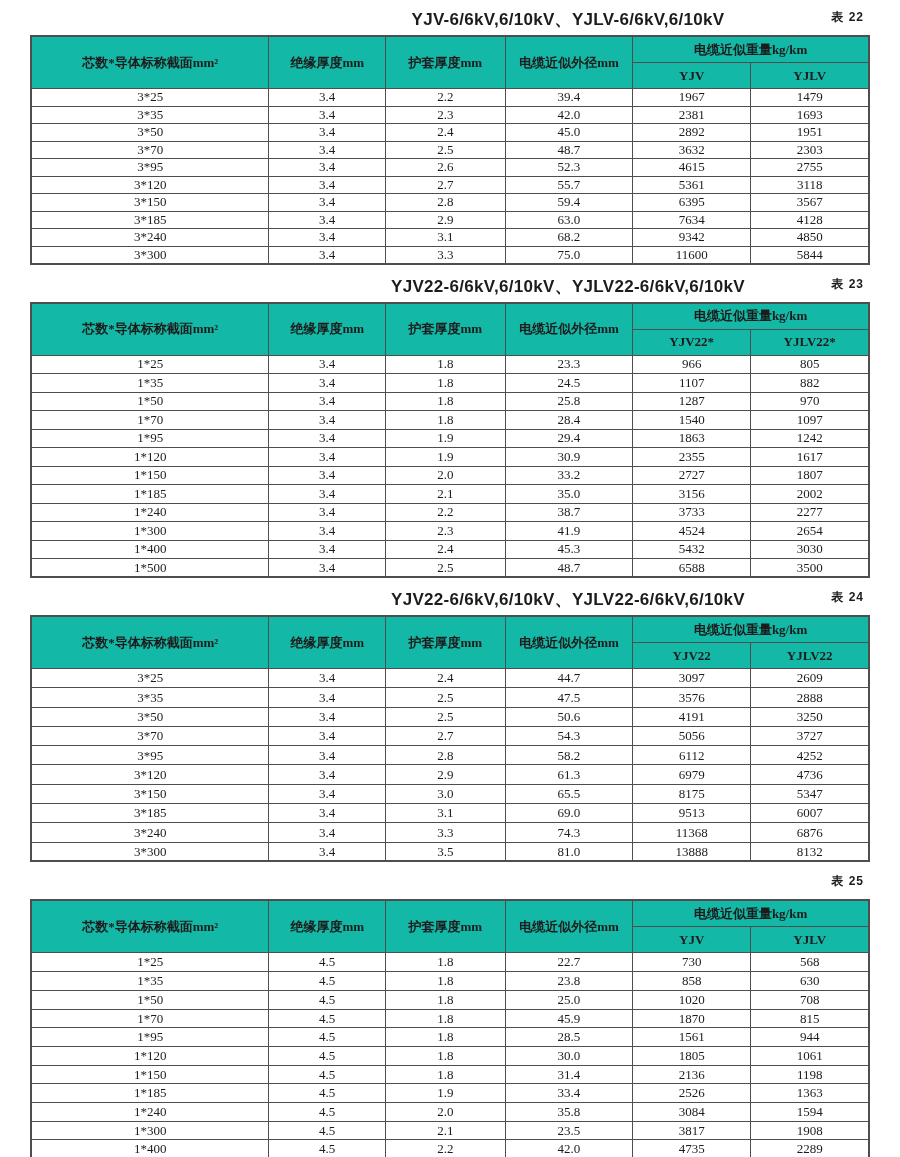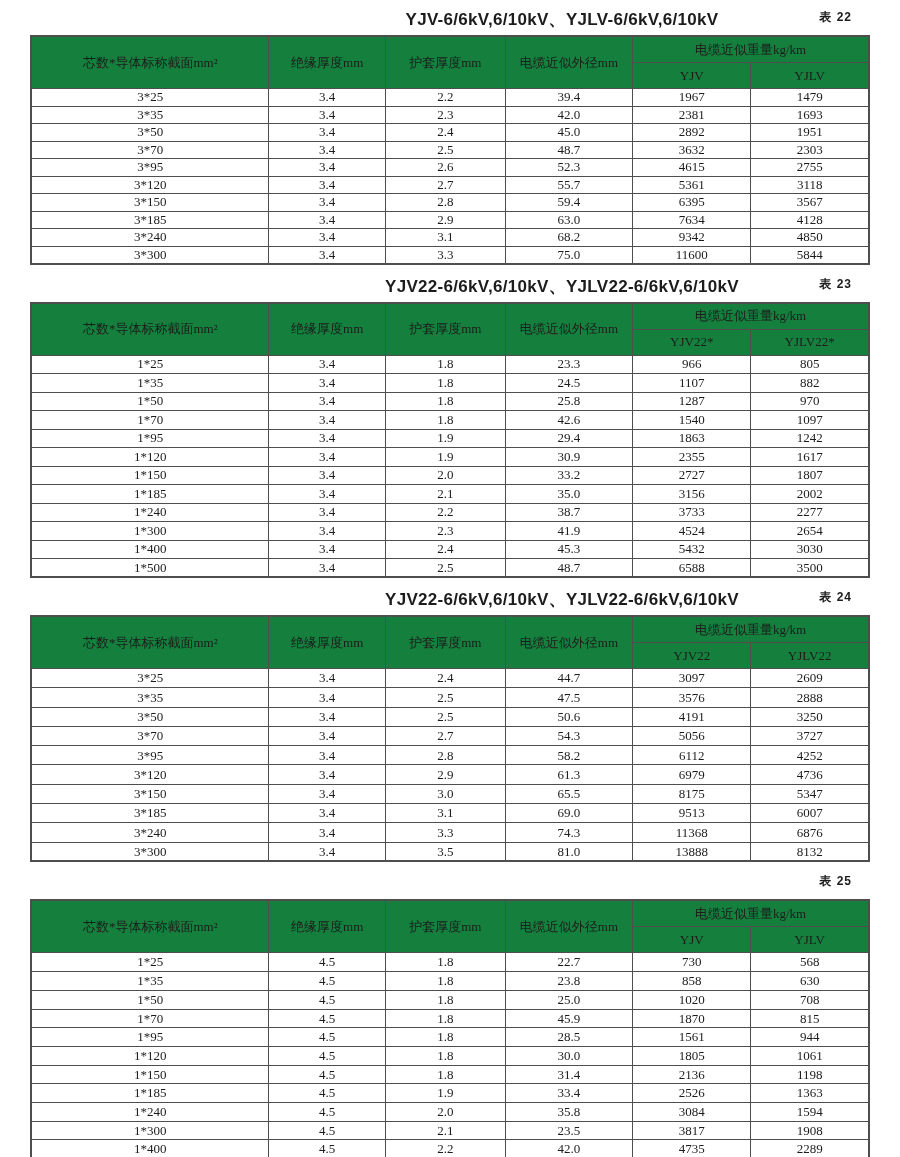--- a/index.html
+++ b/index.html
@@ -14,21 +14,21 @@
   }
   .page {
     width: 840px;
     padding: 8px 30px 0 30px;
   }
   .title-row {
     position: relative;
     height: 21px;
     text-align: center;
     padding-left: 240px;
-    margin: 0 16px 6px 0;
+    margin: 0 4px 6px 0;
     font-family: "Liberation Sans", "DejaVu Sans", sans-serif;
     font-weight: bold;
     white-space: nowrap;
   }
   .title-row.subsequent {
     margin-top: 10px;
   }
   .table-title {
     font-size: 17px;
     letter-spacing: 0.3px;
@@ -49,22 +49,22 @@
   .spec-table th, .spec-table td {
     border: 1px solid #4e4e4e;
     text-align: center;
     vertical-align: middle;
     padding: 0;
     font-size: 13px;
     line-height: 1.05;
     overflow: hidden;
   }
   .spec-table thead th {
-    background: #15803d;
-    font-weight: normal;
+    background: #14b8a6;
+    font-weight: bold;
     height: 25px;
   }
   .spec-table tbody td {
     background: #ffffff;
   }
   .t22 tbody tr { height: 17.5px; }
   .t23 tbody tr { height: 18.5px; }
   .t24 tbody tr { height: 19.3px; }
   .t25 tbody tr { height: 18.7px; }
 </style>
@@ -231,21 +231,21 @@
           <td>3.4</td>
           <td>1.8</td>
           <td>25.8</td>
           <td>1287</td>
           <td>970</td>
         </tr>
         <tr>
           <td>1*70</td>
           <td>3.4</td>
           <td>1.8</td>
-          <td>42.6</td>
+          <td>28.4</td>
           <td>1540</td>
           <td>1097</td>
         </tr>
         <tr>
           <td>1*95</td>
           <td>3.4</td>
           <td>1.9</td>
           <td>29.4</td>
           <td>1863</td>
           <td>1242</td>

